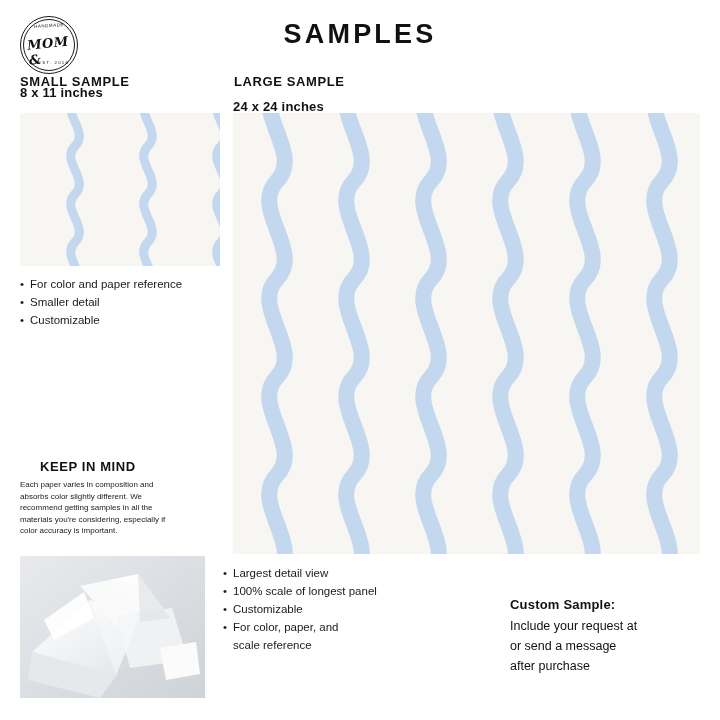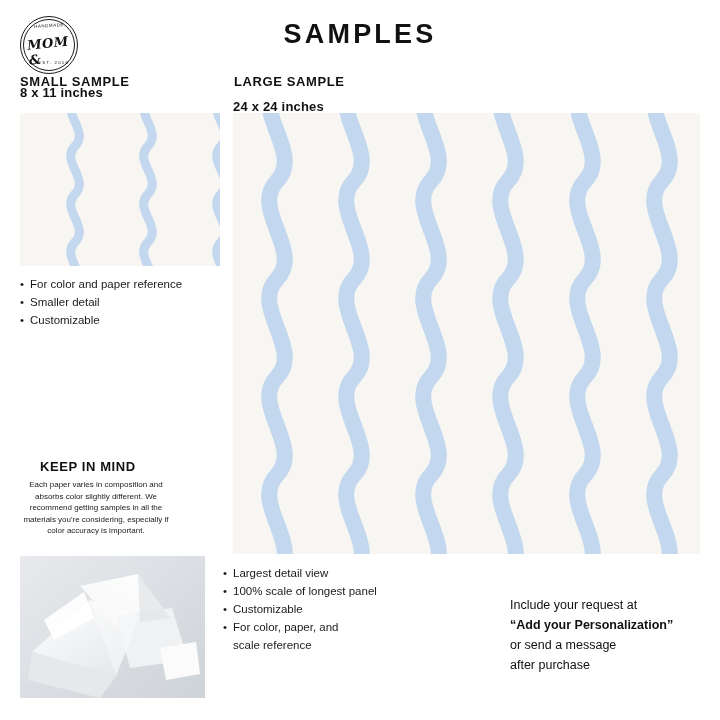--- a/index.html
+++ b/index.html
@@ -164,21 +164,20 @@
     padding-left: 20px;
   }
   #keep-body {
     position: absolute;
     left: 20px;
     top: 479px;
     width: 152px;
     font-size: 8px;
     line-height: 11.6px;
     color: #1a1a1a;
-    text-align: center;
   }
 
   
   #paper-photo {
     position: absolute;
     left: 20px;
     top: 556px;
     width: 185px;
     height: 142px;
     overflow: hidden;
@@ -293,19 +292,19 @@
       <path d="M96 60 L152 52 L168 104 L110 112 Z" fill="#f0f1f3"></path>
       <path d="M24 64 L64 36 L74 62 L34 84 Z" fill="#ffffff" opacity="0.92"></path>
       <path d="M70 44 L120 60 L96 120 Z" fill="#ffffff" opacity="0.35"></path>
       <path d="M118 18 L150 62 L120 66 Z" fill="#dfe2e6" opacity="0.7"></path>
       <path d="M12 96 L96 120 L80 142 L8 124 Z" fill="#e6e8eb"></path>
       <path d="M140 92 L176 86 L180 118 L146 124 Z" fill="#fbfbfc"></path>
     </svg>
   </div>
 
   <div id="custom-block">
+    <div class="ctitle">Custom Sample:</div>
     <div>Include your request at</div>
-    <div class="bold">“Add your Personalization”</div>
     <div>or send a message</div>
     <div>after purchase</div>
   </div>
 
 </div>
 
 </body></html>

